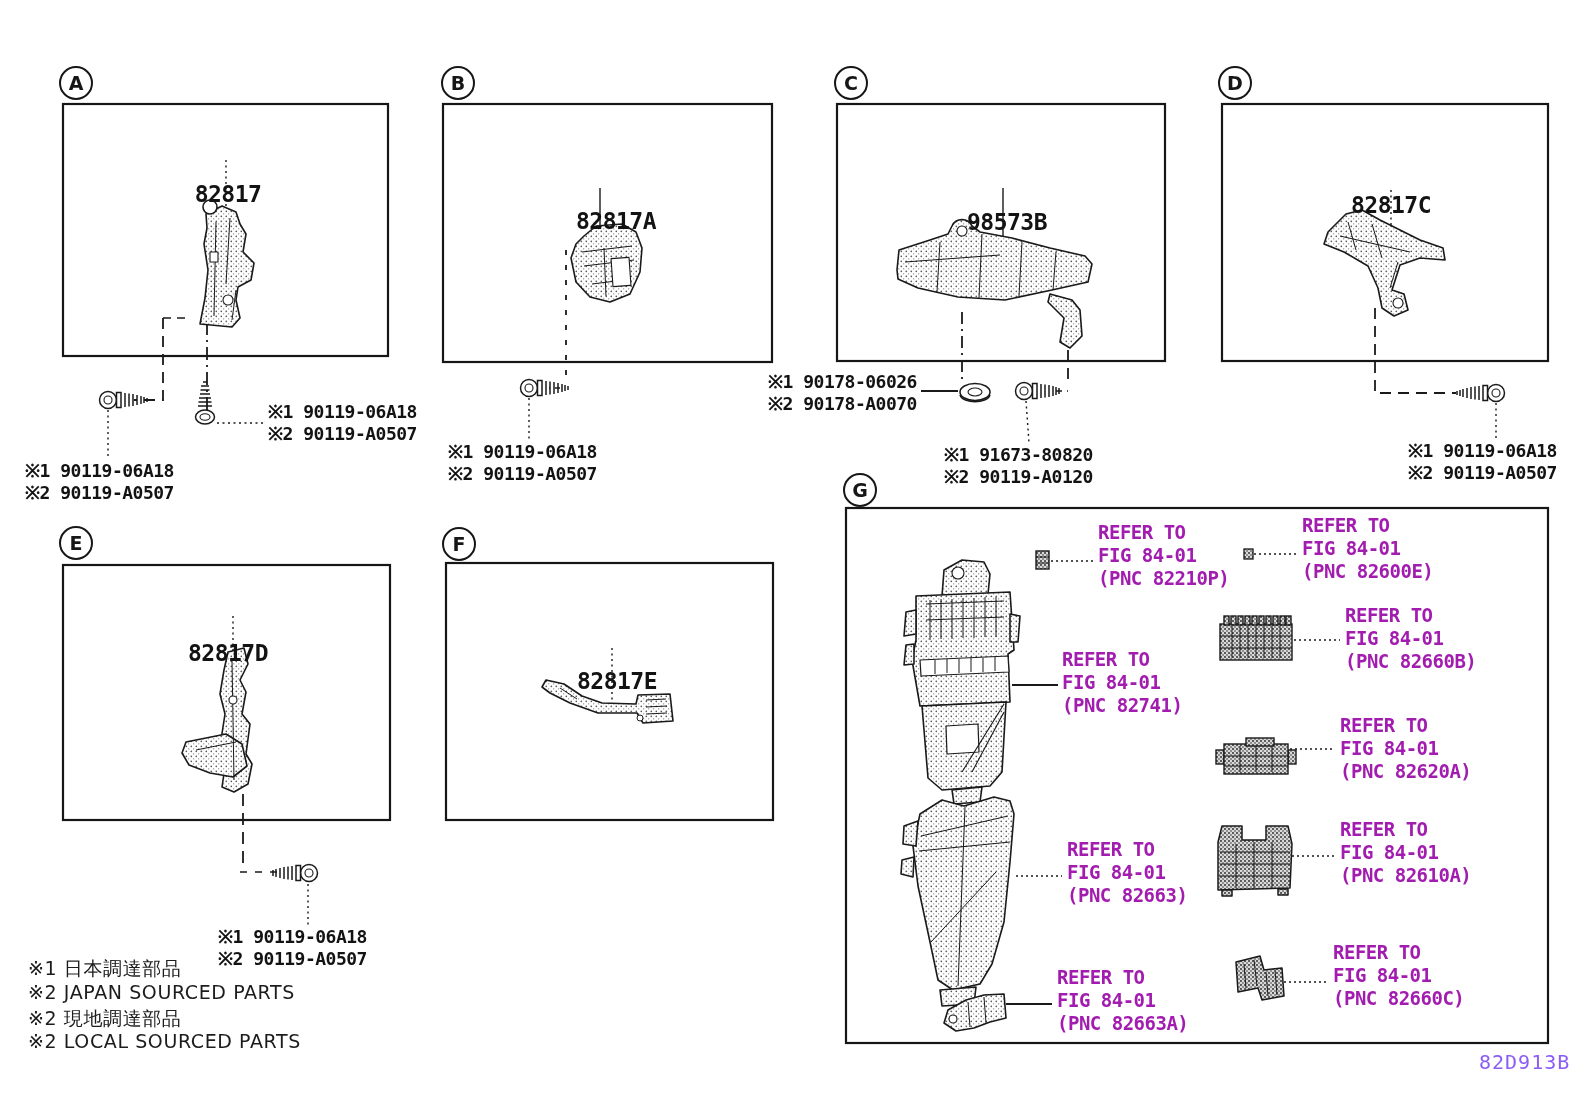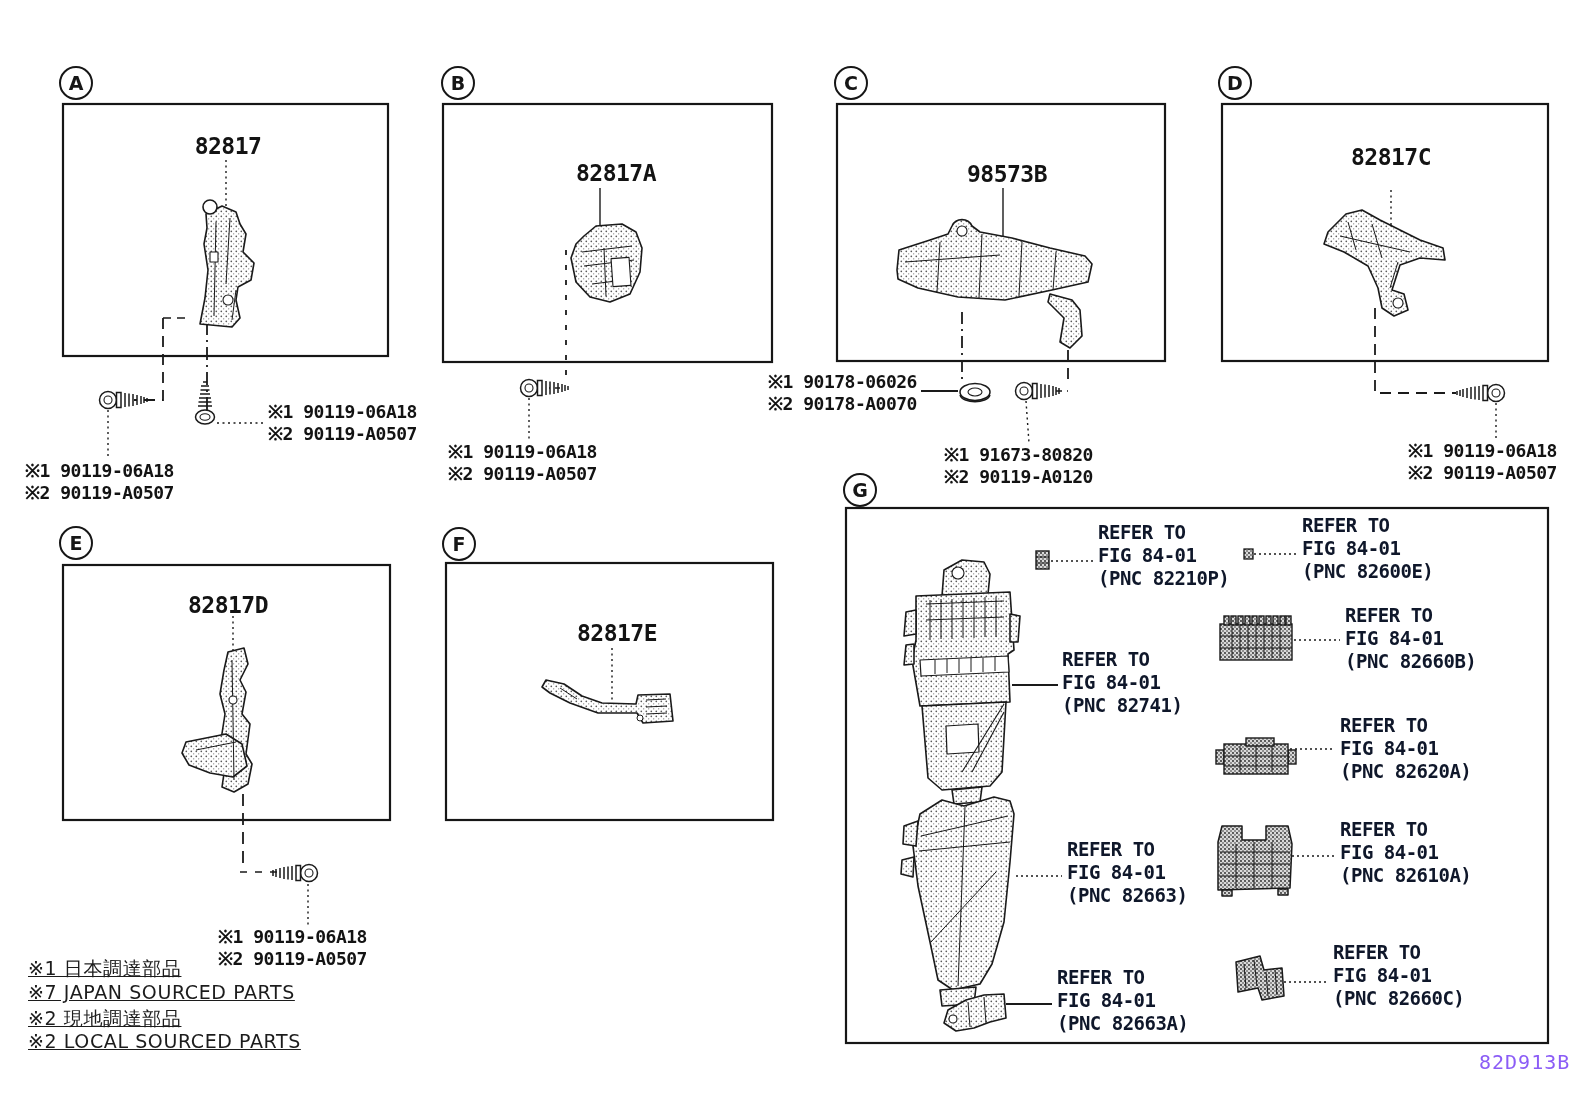--- a/index.html
+++ b/index.html
@@ -3,27 +3,27 @@
 <meta charset="utf-8">
 <style>
   html,body{margin:0;padding:0;background:#fff;}
   #stage{position:relative;width:1592px;height:1099px;background:#fff;overflow:hidden;
          font-family:"DejaVu Sans Mono","Liberation Mono",monospace;color:#111;}
   #art{position:absolute;left:0;top:0;}
   .circ{position:absolute;width:30px;height:30px;border:2.2px solid #161616;border-radius:50%;
         display:flex;align-items:center;justify-content:center;
         font:bold 19px "DejaVu Sans","Liberation Sans",sans-serif;color:#161616;background:#fff;}
   .bigpn{position:absolute;transform:translateX(-50%);font:bold 23px "DejaVu Sans Mono",monospace;
-         letter-spacing:-0.5px;color:#131313;white-space:nowrap;}
+         letter-spacing:-0.5px;color:#131313;white-space:nowrap;margin-top:48px;}
   .pn{position:absolute;font:bold 18px "DejaVu Sans Mono",monospace;line-height:22px;
       letter-spacing:-0.5px;color:#131313;white-space:nowrap;text-align:center;}
   .ref{position:absolute;font:bold 19px "DejaVu Sans Mono",monospace;line-height:23px;
-       letter-spacing:-0.5px;color:#0f172a;white-space:nowrap;}
+       letter-spacing:-0.5px;color:#a21caf;white-space:nowrap;}
   .legend-line{position:absolute;font:19px "DejaVu Sans","Liberation Sans",sans-serif;
-       letter-spacing:0.6px;color:#1c1c1c;white-space:nowrap;text-decoration:underline;}
+       letter-spacing:0.6px;color:#1c1c1c;white-space:nowrap;}
   .footer{position:absolute;font:20px "DejaVu Sans Mono",monospace;color:#8b5cf6;letter-spacing:1px;}
   .line2{display:block;}
 </style>
 </head>
 <body>
 
 <div id="stage">
 
   <svg id="art" width="1592" height="1099" viewBox="0 0 1592 1099">
     <defs>
@@ -350,19 +350,19 @@
     <span class="line2">FIG 84-01</span>
     <span class="line2">(PNC 82663A)</span>
   </div>
   <div class="ref" style="left:1333px;top:941px">
     <span class="line2">REFER TO</span>
     <span class="line2">FIG 84-01</span>
     <span class="line2">(PNC 82660C)</span>
   </div>
 
   <div class="legend-line" style="left:28px;top:956px">※1 日本調達部品</div>
-  <div class="legend-line" style="left:28px;top:981px">※7 JAPAN SOURCED PARTS</div>
+  <div class="legend-line" style="left:28px;top:981px">※2 JAPAN SOURCED PARTS</div>
   <div class="legend-line" style="left:28px;top:1006px">※2 現地調達部品</div>
   <div class="legend-line" style="left:28px;top:1030px">※2 LOCAL SOURCED PARTS</div>
 
   <div class="footer" style="left:1479px;top:1050px">82D913B</div>
 
 </div>
 
 </body></html>

